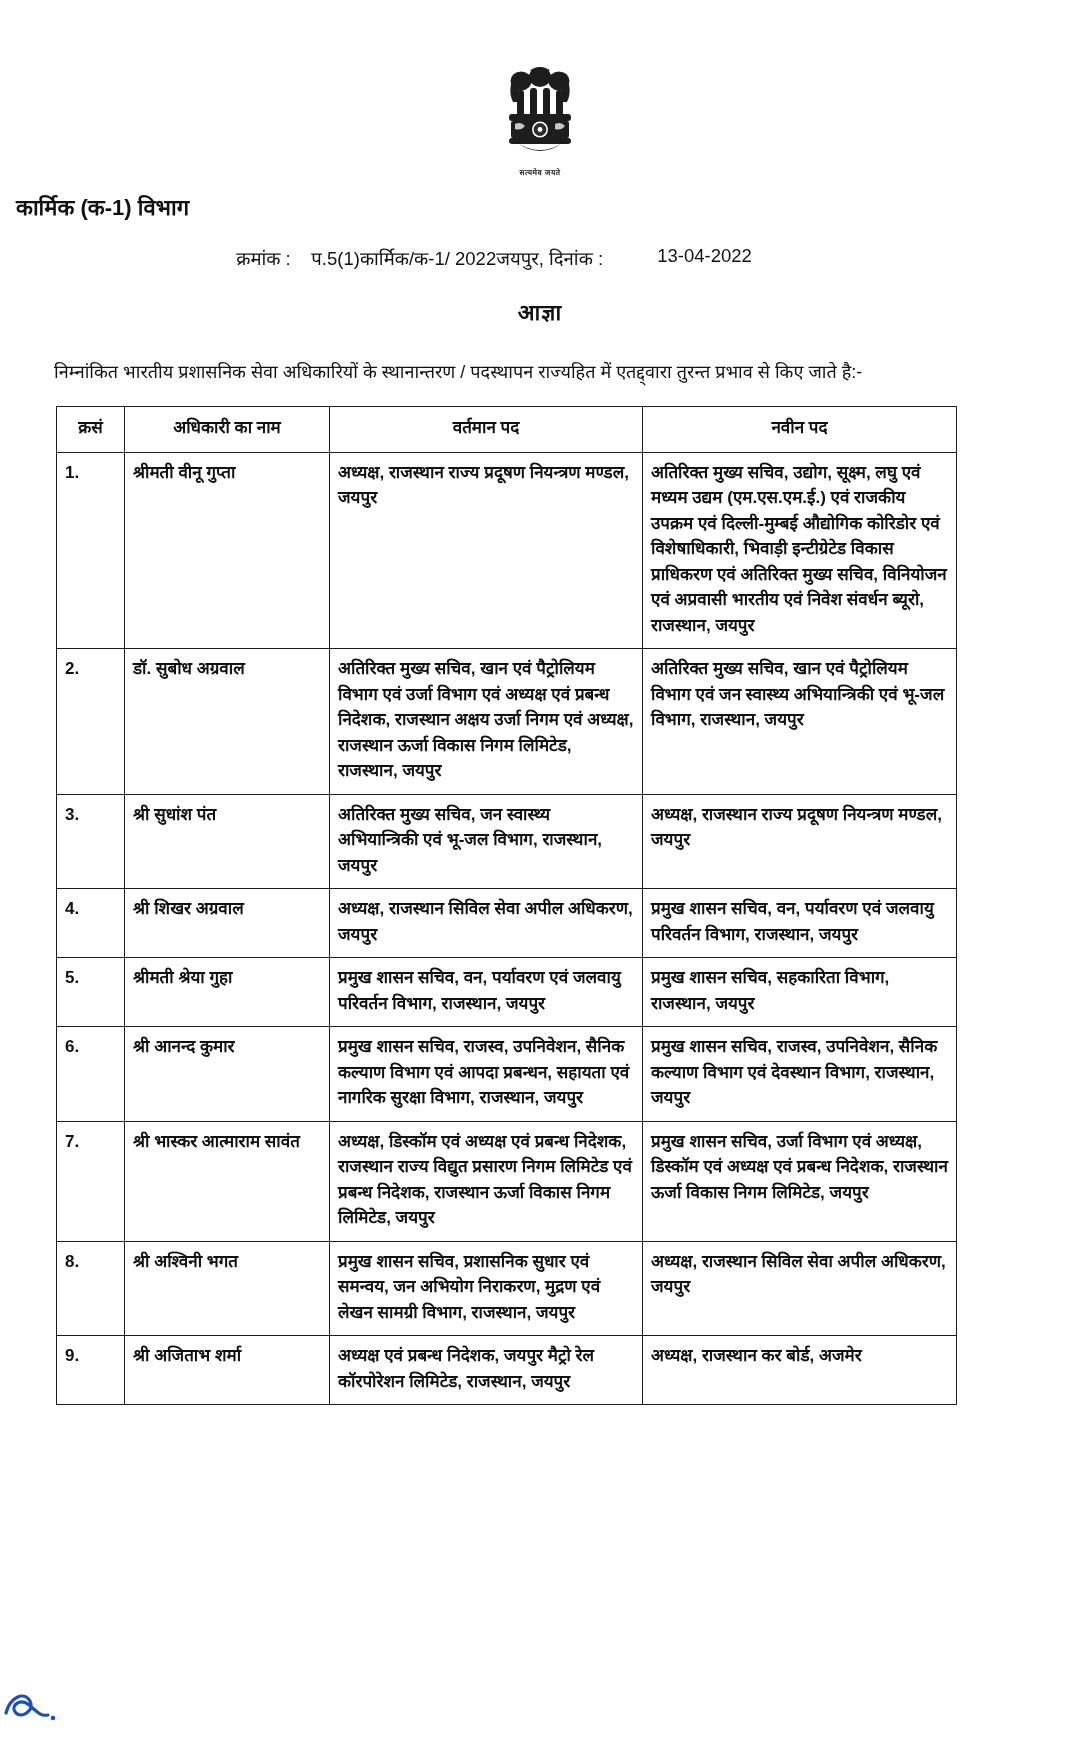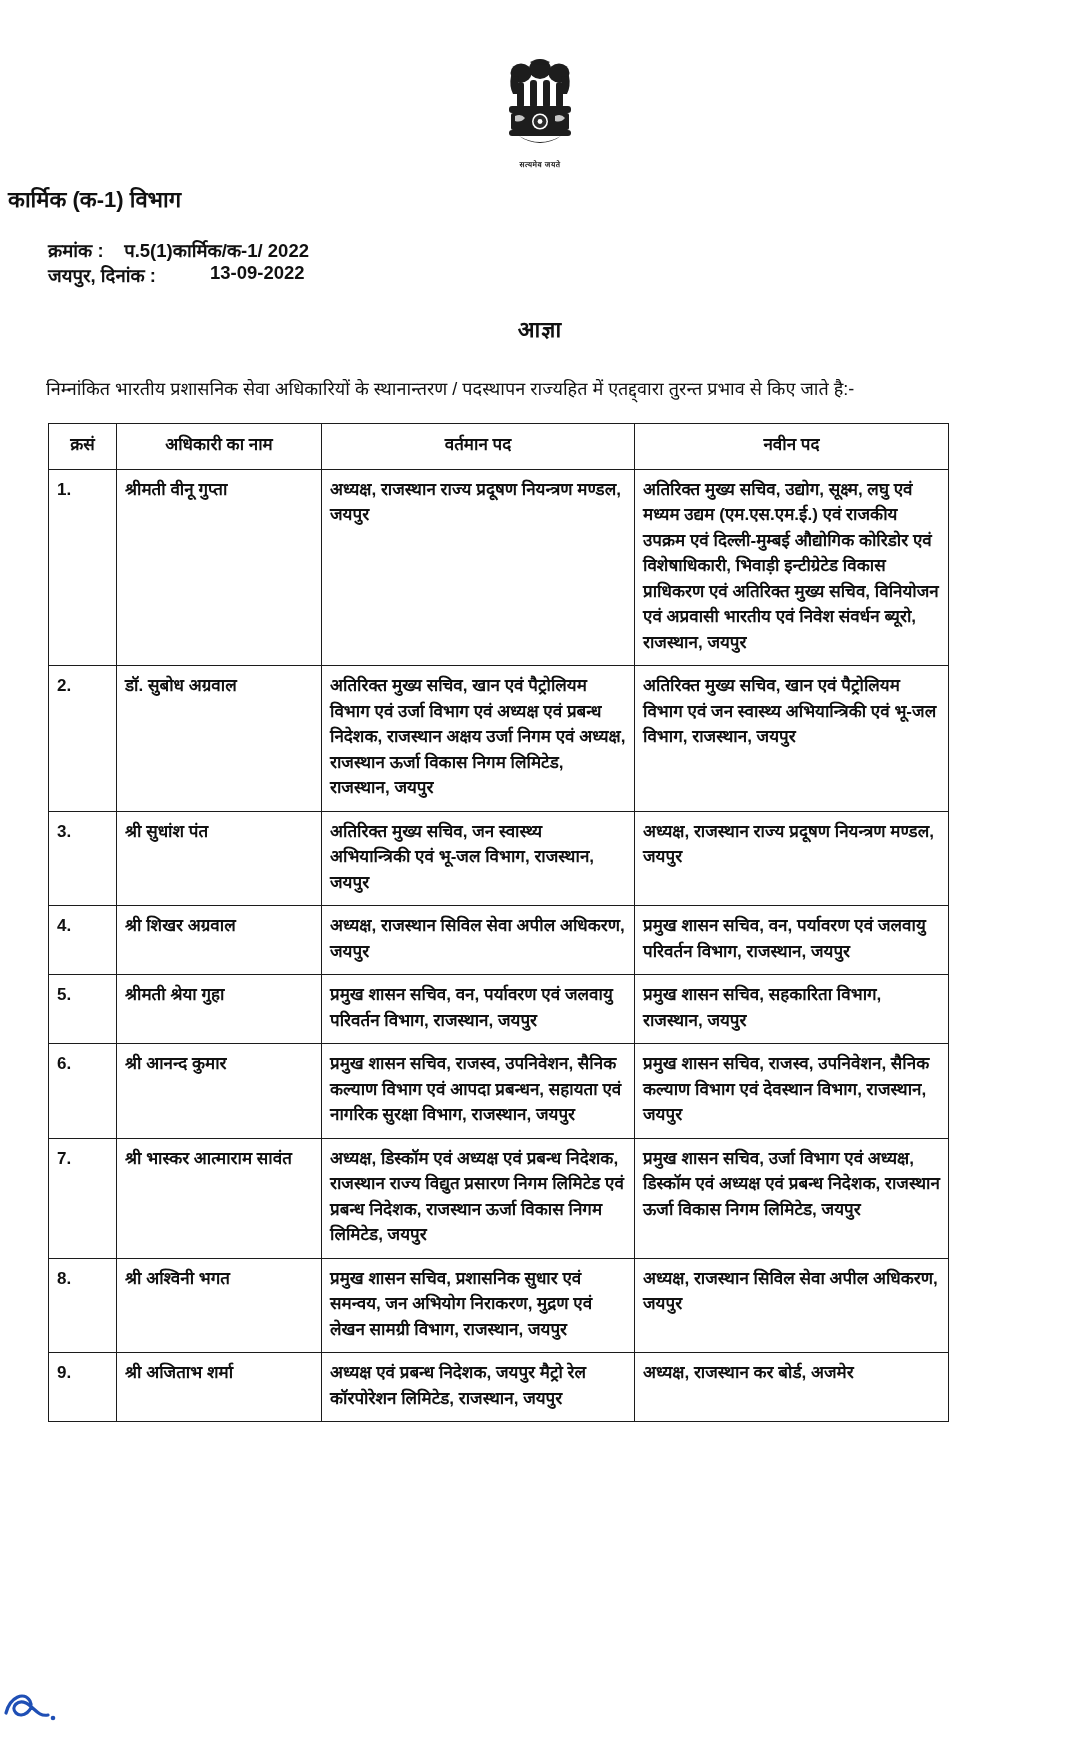--- a/index.html
+++ b/index.html
@@ -8,21 +8,21 @@
     width: 1080px;
     min-height: 1743px;
     background: #ffffff;
     font-family: "Liberation Sans", "DejaVu Sans", sans-serif;
     color: #111111;
     position: relative;
   }
   .page {
     width: 1080px;
     min-height: 1743px;
-    padding: 8px;
+    padding: 16px;
     position: relative;
     background: #fff;
   }
 
   
   .emblem-wrap {
     padding-top: 48px;
     display: flex;
     justify-content: center;
   }
@@ -55,22 +55,21 @@
     margin-top: 14px;
   }
 
   
   .refline {
     display: flex;
     justify-content: center;
     align-items: baseline;
     margin: 24px 40px 0 40px;
     font-size: 18.5px;
-    font-weight: 700;
-    flex-direction: column;
+    font-weight: 400;
   }
   .refline .left { white-space: nowrap; }
   .refline .right {
     display: flex;
     gap: 54px;
     white-space: nowrap;
     padding-right: 92px;
   }
 
   .order-heading {
@@ -174,21 +173,21 @@
   <div class="dept-title">कार्मिक (क-1) विभाग</div>
 
   <div class="refline">
     <div class="left">
       <span>क्रमांक :</span>
       &nbsp;&nbsp;
       <span>प.5(1)कार्मिक/क-1/ 2022</span>
     </div>
     <div class="right">
       <span>जयपुर, दिनांक :</span>
-      <span>13-09-2022</span>
+      <span>13-04-2022</span>
     </div>
   </div>
 
   <div class="order-heading">आज्ञा</div>
 
   <div class="intro">निम्नांकित भारतीय प्रशासनिक सेवा अधिकारियों के स्थानान्तरण / पदस्थापन राज्यहित में एतद्द्वारा तुरन्त प्रभाव से किए जाते है:-</div>
 
   <table class="order-table">
     <colgroup>
       <col class="c-sn">

